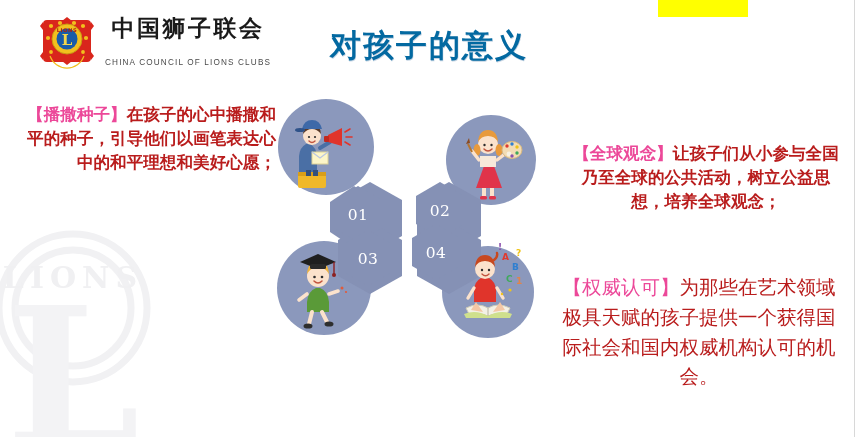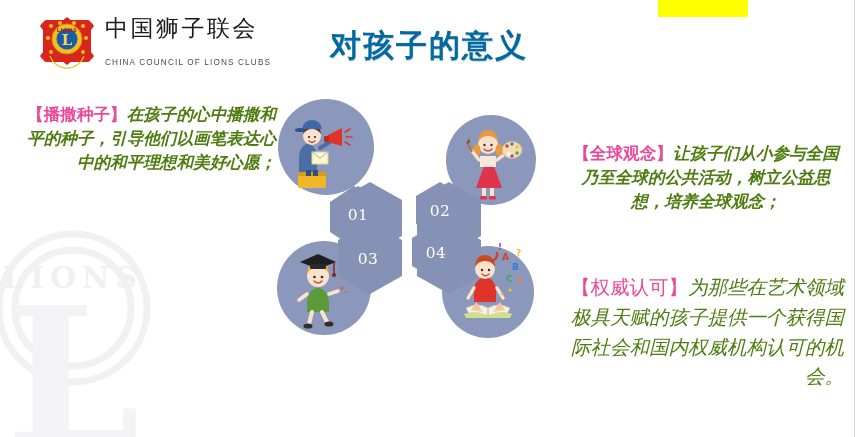--- a/index.html
+++ b/index.html
@@ -47,25 +47,26 @@
     left: 38px;
     top: 12px;
     display: flex;
     align-items: center;
     gap: 9px;
   }
   #logo-emblem { width: 58px; height: 58px; flex: 0 0 auto; }
   #logo-text { display: flex; flex-direction: column; justify-content: center; }
   #logo-cn {
     font-size: 23px;
-    font-weight: normal;
+    font-weight: bold;
     color: #1a1a1a;
     letter-spacing: 2.5px;
     line-height: 1.15;
     font-family: "DejaVu Sans", "Liberation Sans", sans-serif;
+    text-align: center;
   }
   #logo-en {
     font-size: 8.2px;
     color: #4a4a4a;
     letter-spacing: 1.15px;
     margin-top: 17px;
     white-space: nowrap;
     font-family: "Liberation Sans", sans-serif;
   }
 
@@ -84,28 +85,28 @@
   }
 
   
   .text-block {
     position: absolute;
     color: #1464a8;
     font-weight: bold;
     font-family: "DejaVu Sans", "Liberation Sans", sans-serif;
   }
   .tag { color: #ec4899; }
-  .body-txt { color: #4d7c0f; font-style: italic; }
+  .body-txt { color: #b91c1c; }
 
   #block-1 { left: 14px;  top: 103px; width: 262px; font-size: 16.6px; line-height: 1.46; text-align: right; }
   #block-2 { left: 566px; top: 99px;  width: 280px; font-size: 16.6px; line-height: 1.46; text-align: center; margin-top: 43px; }
   #block-3 { left: 14px;  top: 268px; width: 262px; font-size: 16.6px; line-height: 1.46; text-align: right; }
   #block-4 {
     left: 554px; top: 273px; width: 290px;
-    font-size: 19.5px; line-height: 1.53; text-align: right;
+    font-size: 19.5px; line-height: 1.53; text-align: center;
     font-weight: normal;
     font-family: "DejaVu Sans", "Liberation Sans", sans-serif;
   }
   #block-4 .tag { font-weight: normal; }
 
   
   #diagram {
     position: absolute;
     left: 276px;
     top: 92px;

